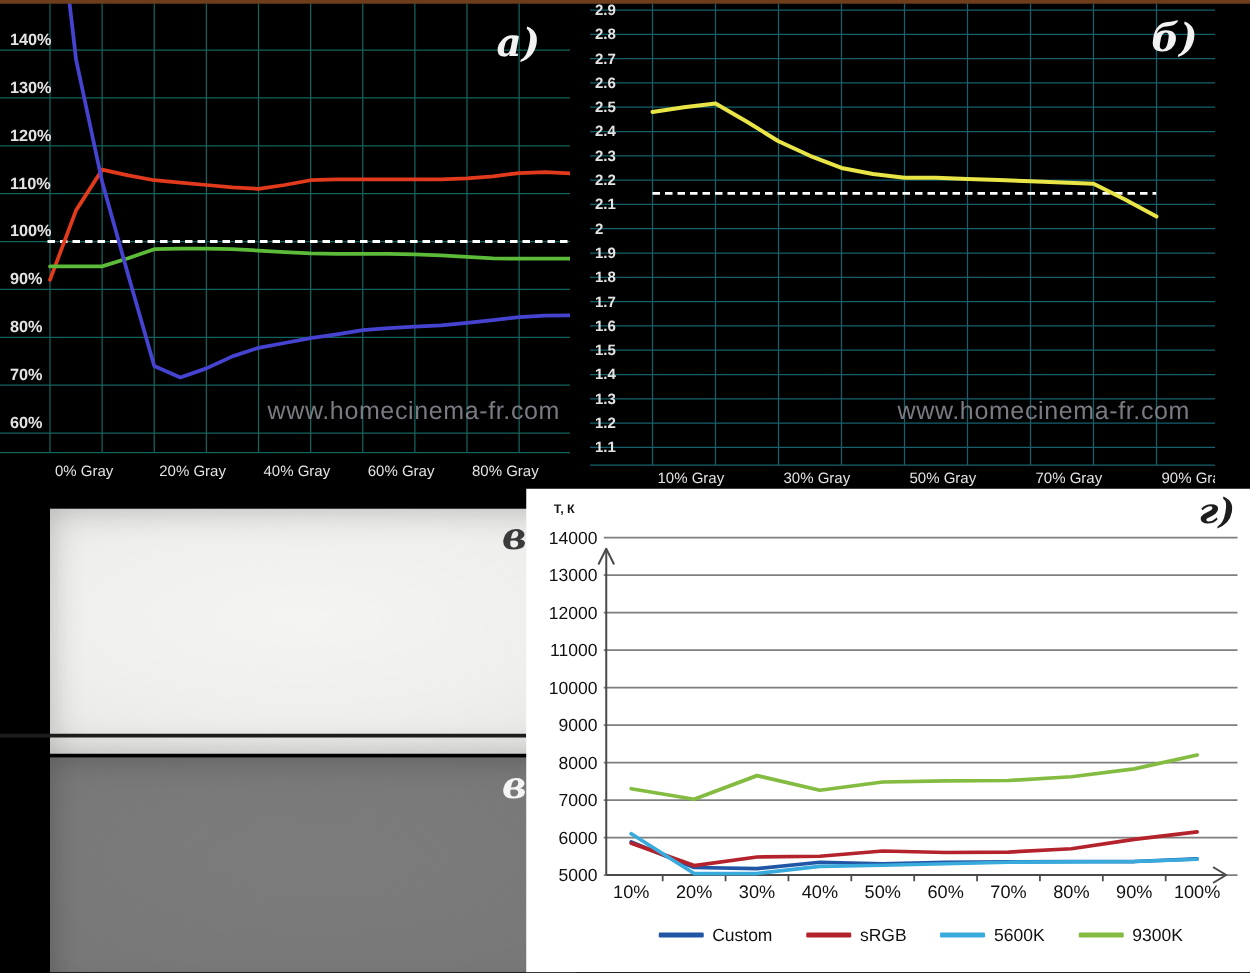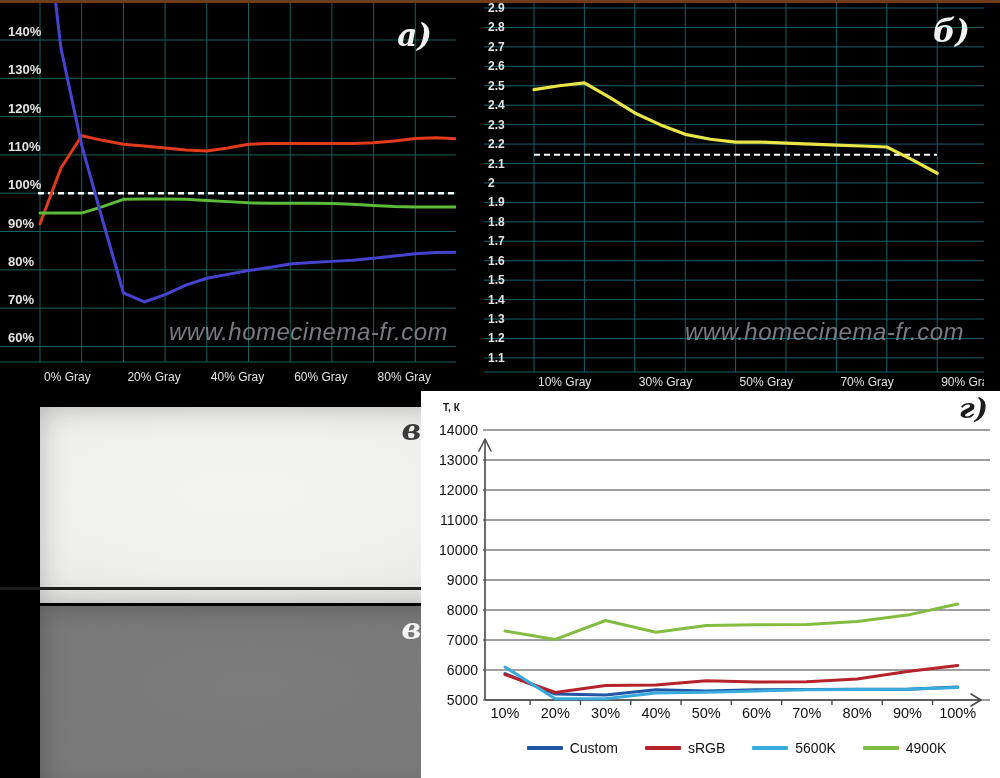--- a/index.html
+++ b/index.html
@@ -2,27 +2,27 @@
 <html><head>
 <meta charset="utf-8">
 <style>
   html,body{margin:0;padding:0;background:#000;}
   .stage{position:relative;width:1000px;height:778px;overflow:hidden;
          font-family:"Liberation Sans",sans-serif;background:#000;}
   .top-border{position:absolute;left:0;top:0;width:1000px;height:3px;z-index:30;}
   .panel{position:absolute;overflow:hidden;}
   .panel svg{position:absolute;left:0;top:0;}
   .panel-a{left:0;top:0;width:456px;height:391px;background:#000;}
-  .panel-b{left:484px;top:0;width:500px;height:465px;background:#000;}
+  .panel-b{left:472px;top:0;width:500px;height:465px;background:#000;}
   .panel-label{position:absolute;font-family:"DejaVu Serif",serif;
                font-style:italic;font-weight:bold;color:#f2f2f2;font-size:31px;line-height:1;}
   .panel-a .panel-label{right:24px;top:20px;}
   .panel-b .panel-label{right:14px;top:16px;}
   .watermark{position:absolute;top:318px;color:#8b8b94;opacity:.88;
-             font-size:24px;letter-spacing:.5px;font-weight:500;white-space:nowrap;font-style:italic;}
+             font-size:20px;letter-spacing:.5px;font-weight:500;white-space:nowrap;}
   .panel-a .watermark{right:8px;}
   .panel-b .watermark{right:20px;}
   svg text{font-family:"Liberation Sans",sans-serif;}
   
   .photo{position:absolute;overflow:hidden;}
   .photo-white{left:0;top:391px;width:421px;height:196px;
     background:radial-gradient(120% 95% at 48% 44%, #f4f4f2 0%, #efefed 42%, #e8e8e6 66%, #dadad8 86%, #c7c7c5 100%);
     box-shadow:inset 0 0 26px rgba(40,40,40,.28);}
   .photo-divider{position:absolute;left:0;top:587px;width:421px;height:3px;background:#1c1c1c;}
   .photo-gray{left:0;top:590px;width:421px;height:188px;
@@ -229,17 +229,17 @@
         <div class="legend-item">
           <span class="legend-swatch" style="background: rgb(180, 35, 43);"></span>
           <span class="legend-label">sRGB</span>
         </div>
         <div class="legend-item">
           <span class="legend-swatch" style="background: rgb(56, 170, 220);"></span>
           <span class="legend-label">5600K</span>
         </div>
         <div class="legend-item">
           <span class="legend-swatch" style="background: rgb(132, 187, 65);"></span>
-          <span class="legend-label">4900K</span>
+          <span class="legend-label">9300K</span>
         </div>
       </div>
   </section>
 </div>
 
 </body></html>

